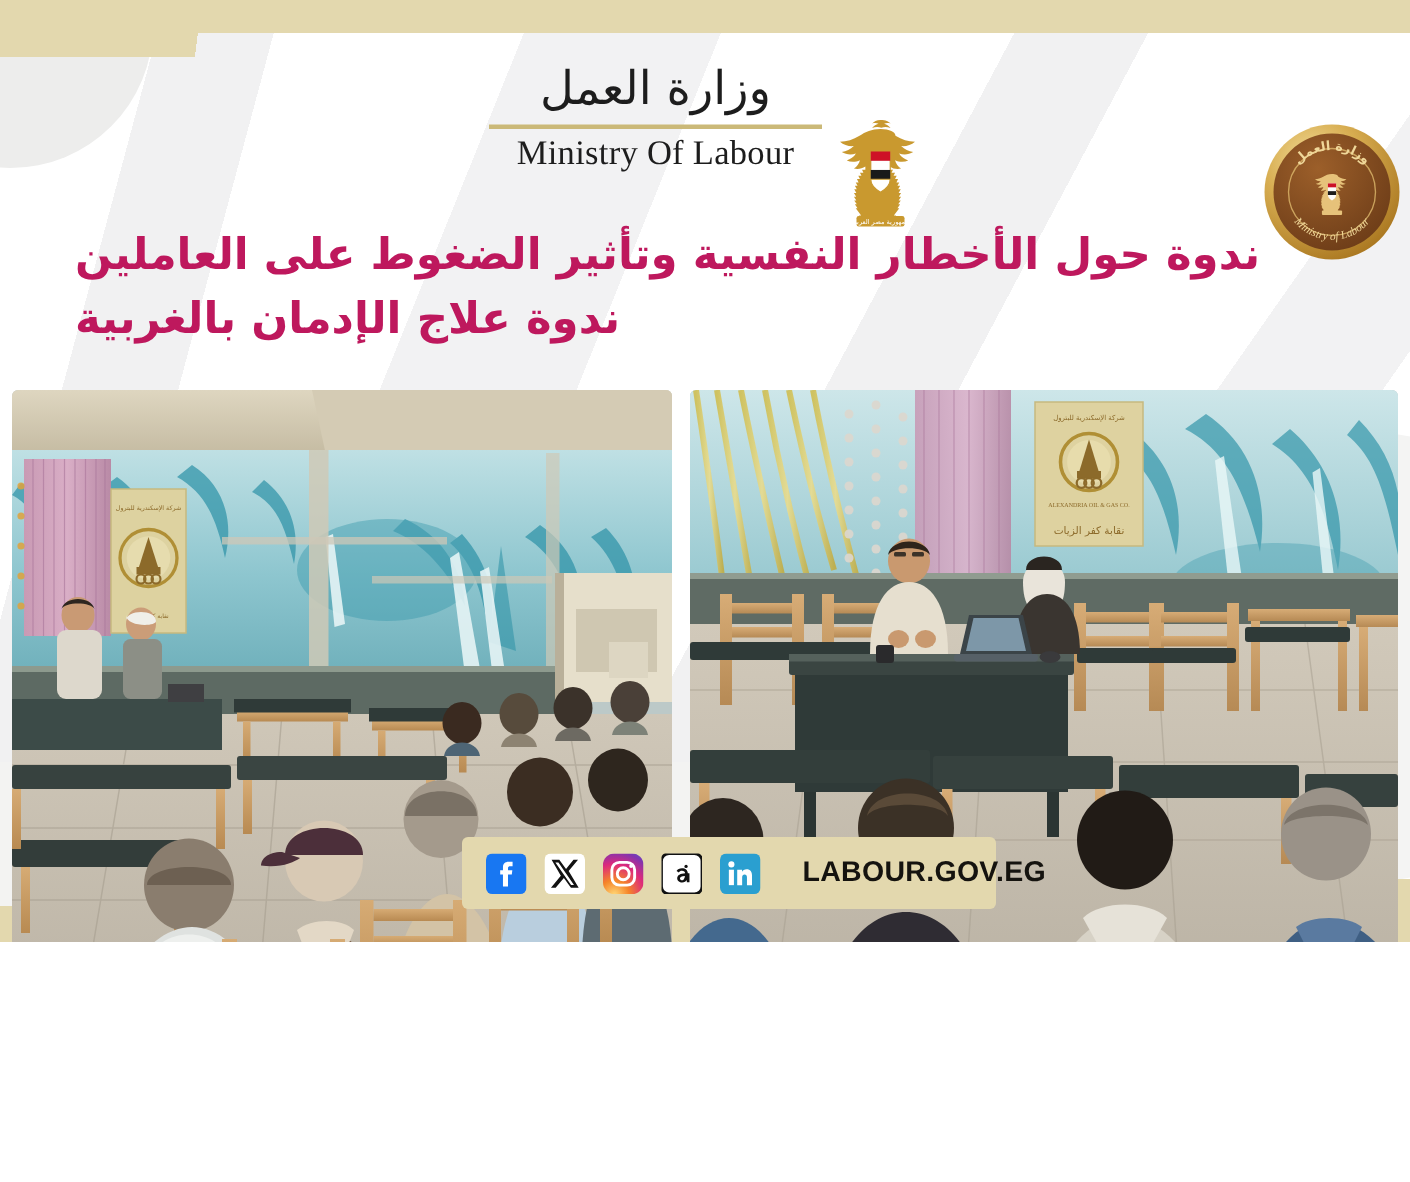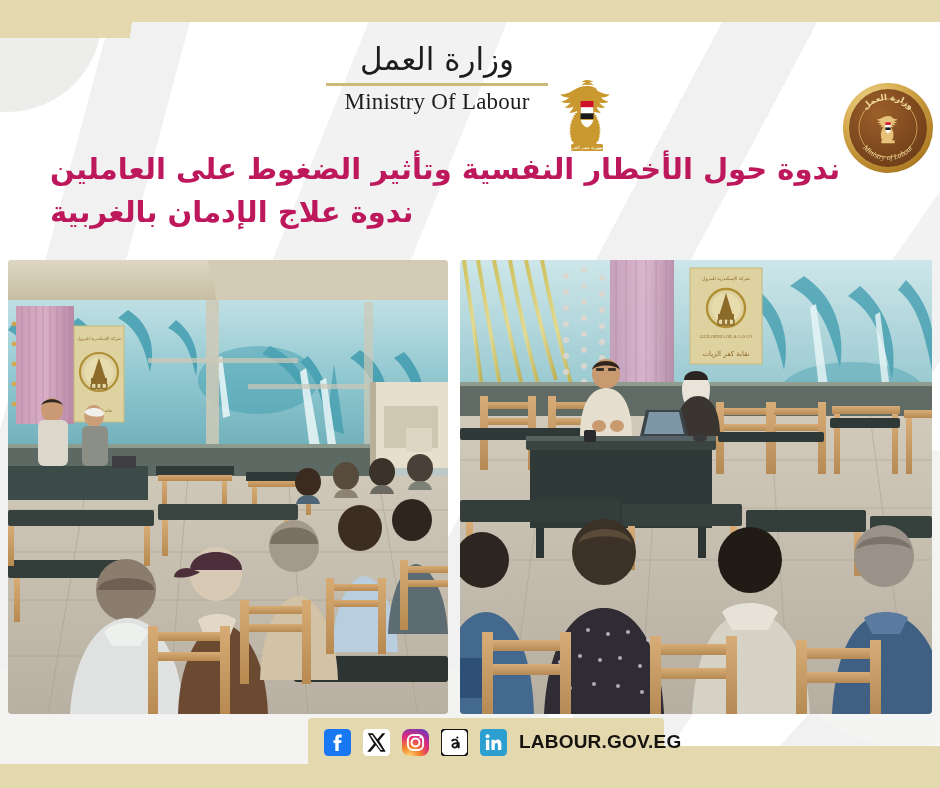--- a/index.html
+++ b/index.html
@@ -9,21 +9,21 @@
     width: 940px;
     height: 788px;
     overflow: hidden;
     background: #ffffff;
     font-family: "Liberation Sans", "DejaVu Sans", sans-serif;
   }
 
   .poster {
     position: relative;
     width: 940px;
-    height: 788px;
+    height: 628px;
     background: #ffffff;
     overflow: hidden;
   }
 
   
   .bg-rays {
     position: absolute;
     inset: 0;
     background:
       linear-gradient(105deg, transparent 0 10%, #f1f1f2 10% 17%, transparent 17% 24%),
@@ -184,21 +184,21 @@
     padding: 0 16px;
     z-index: 7;
   }
   .social-icon {
     width: 27px; height: 27px;
     flex: 0 0 27px;
     display: block;
     cursor: pointer;
   }
   .site-url {
-    margin-left: 0;
+    margin-left: 16px;
     font-family: "Liberation Sans", "DejaVu Sans", sans-serif;
     font-weight: 700;
     font-size: 19px;
     color: #15130f;
     letter-spacing: 0.2px;
     white-space: nowrap;
   }
 </style>
 </head>
 <body>

